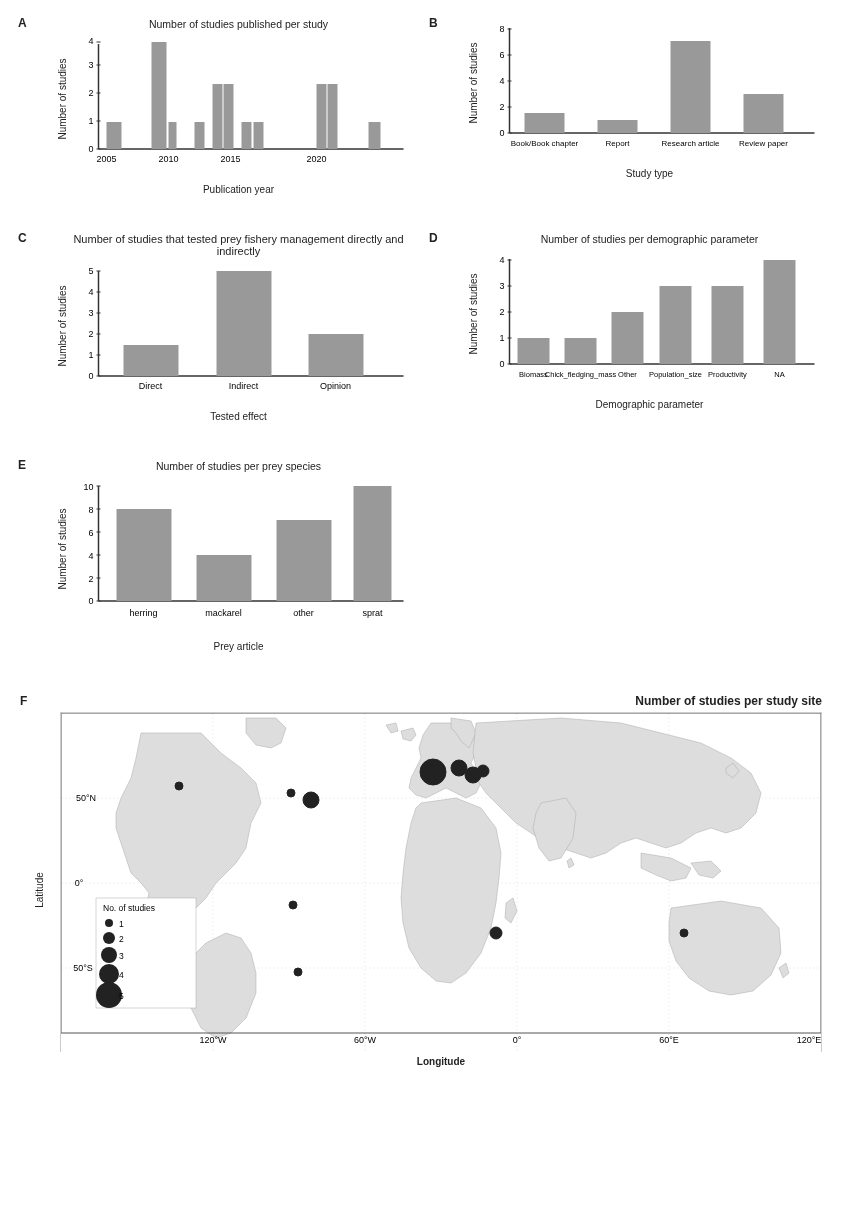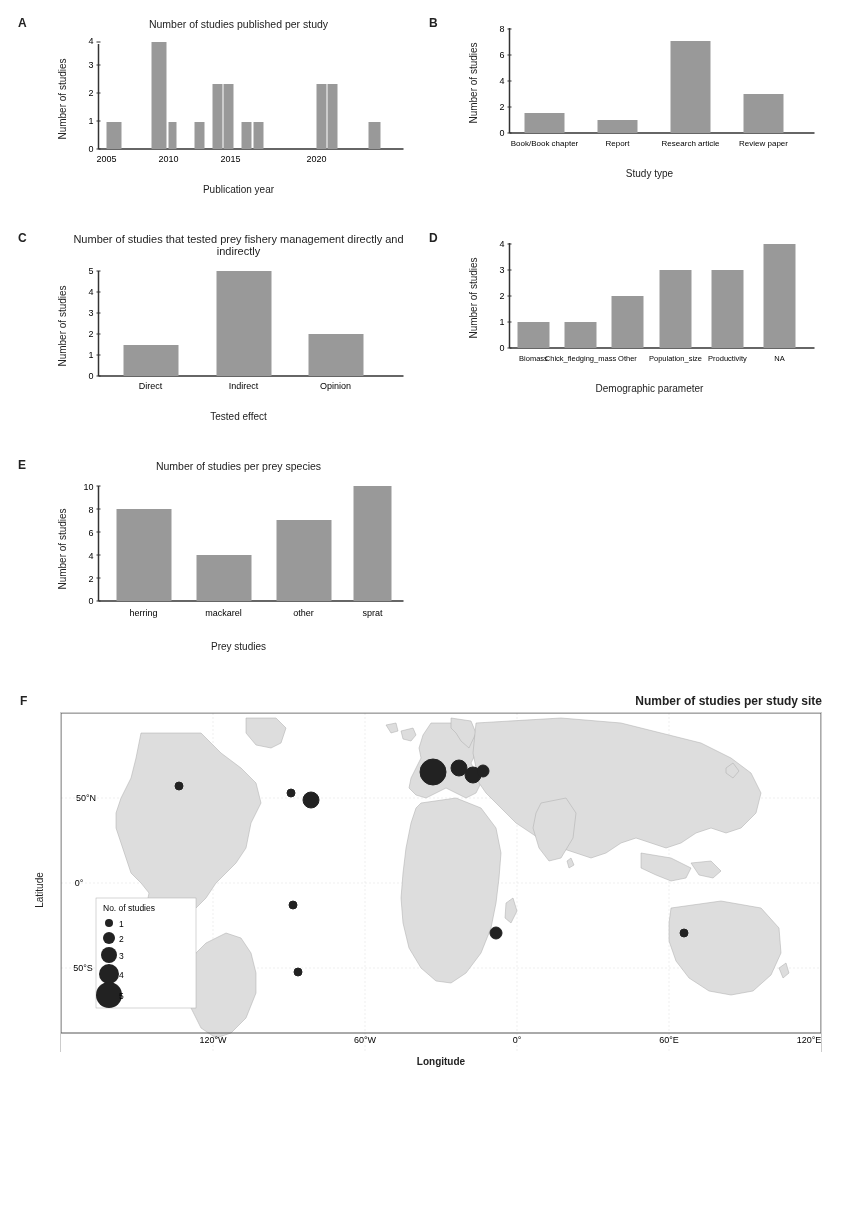--- a/index.html
+++ b/index.html
@@ -216,20 +216,21 @@
           <text x="82" y="128" font-size="9" text-anchor="middle">Direct</text>
           <text x="175" y="128" font-size="9" text-anchor="middle">Indirect</text>
           <text x="267" y="128" font-size="9" text-anchor="middle">Opinion</text>
         </svg>
       </div>
       <div class="x-axis-label">Tested effect</div>
     </div>
 
     <div class="panel">
       <span class="panel-label">D</span>
+      <div class="panel-title">Number of studies per demographic parameter</div>
       <div style="position:relative; height:130px;">
         <span class="y-axis-label">Number of studies</span>
         <svg class="chart-svg" width="100%" height="130" viewBox="0 0 340 130">
           <line x1="30" y1="10" x2="30" y2="115" stroke="#333" stroke-width="1.5"></line>
           <line x1="30" y1="115" x2="335" y2="115" stroke="#333" stroke-width="1.5"></line>
 
           <text x="25" y="118" text-anchor="end" font-size="9">0</text>
           <text x="25" y="92" text-anchor="end" font-size="9">1</text>
           <text x="25" y="66" text-anchor="end" font-size="9">2</text>
           <text x="25" y="40" text-anchor="end" font-size="9">3</text>
@@ -292,21 +293,21 @@
           <rect x="208" y="44" width="55" height="81" fill="#999"></rect>
 
           <rect x="285" y="10" width="38" height="115" fill="#999"></rect>
 
           <text x="75" y="140" font-size="9" text-anchor="middle">herring</text>
           <text x="155" y="140" font-size="9" text-anchor="middle">mackarel</text>
           <text x="235" y="140" font-size="9" text-anchor="middle">other</text>
           <text x="304" y="140" font-size="9" text-anchor="middle">sprat</text>
         </svg>
       </div>
-      <div class="x-axis-label">Prey studies</div>
+      <div class="x-axis-label">Prey article</div>
     </div>
 
     <div></div>
   </div>
 
   <div class="map-section">
     <span class="map-label-f">F</span>
     <div class="map-title">Number of studies per study site</div>
     <div style="position:relative;">
       <span class="map-y-label">Latitude</span>

